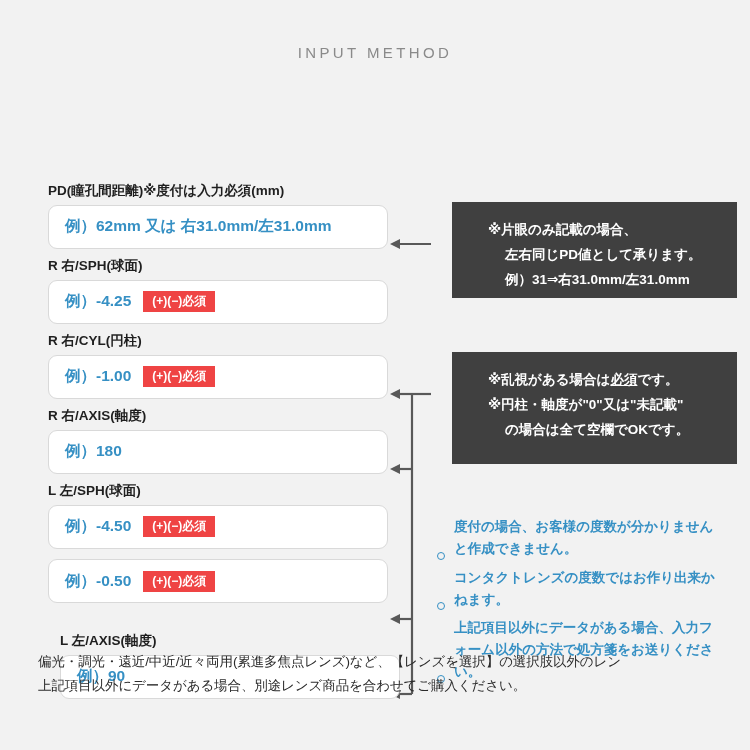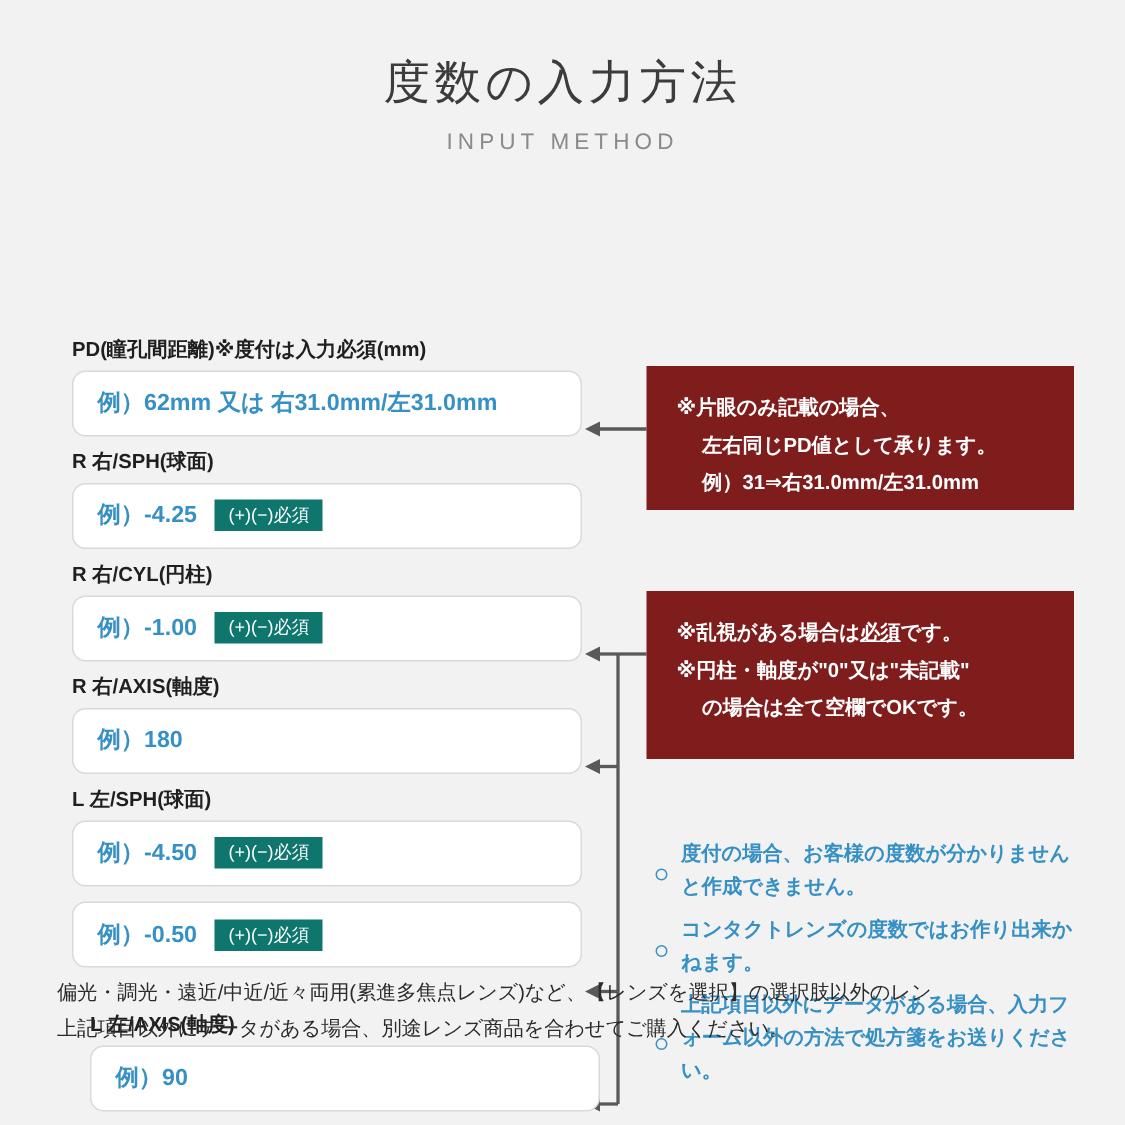--- a/index.html
+++ b/index.html
@@ -65,55 +65,56 @@
     padding-left: 16px;
   }
   .placeholder {
     font-size: 15.5px;
     font-weight: 700;
     color: #3690c4;
     white-space: nowrap;
   }
   .req-badge {
     margin-left: 12px;
-    background: #0f766e;
+    background: #ef4444;
     color: #ffffff;
     font-size: 12px;
-    font-weight: 400;
+    font-weight: 700;
     padding: 4px 9px 5px 9px;
     line-height: 1;
     white-space: nowrap;
   }
 
   
   .note-box {
     position: absolute;
-    background: #7f1d1d;
+    background: #404040;
     color: #ffffff;
-    padding: 16px 18px 16px 20px;
+    padding: 16px 18px 16px 36px;
+    margin-left: 21px;
   }
   .note-line {
     font-size: 13.5px;
     font-weight: 700;
     line-height: 1.85;
     white-space: nowrap;
   }
   .note-line.indent { padding-left: 17px; }
   .note-line u { text-decoration: underline; }
 
   
   .bullet-list {
     position: absolute;
     left: 437px;
     top: 437px;
     width: 285px;
   }
   .bullet-item {
     display: flex;
-    align-items: center;
+    align-items: flex-end;
     margin-bottom: 7px;
   }
   .bullet-dot {
     width: 8px;
     height: 8px;
     border: 1.8px solid #3690c4;
     border-radius: 50%;
     flex: 0 0 auto;
     margin-top: 7px;
     margin-right: 9px;
@@ -144,21 +145,20 @@
     font-size: 13.5px;
     color: #2b2b2b;
     line-height: 1.78;
     letter-spacing: -0.1px;
   }
 </style>
 </head>
 <body>
 
 <div class="header">
-  <div class="title-ja">度数の入力方法</div>
   <div class="title-en">INPUT METHOD</div>
 </div>
 
 <div class="content">
 
   <svg class="connectors" viewBox="0 0 750 750">
 
     <line x1="431" y1="165" x2="398" y2="165" stroke="#595959" stroke-width="2.2"></line>
     <polygon points="390,165 400,160 400,170" fill="#595959"></polygon>
 

